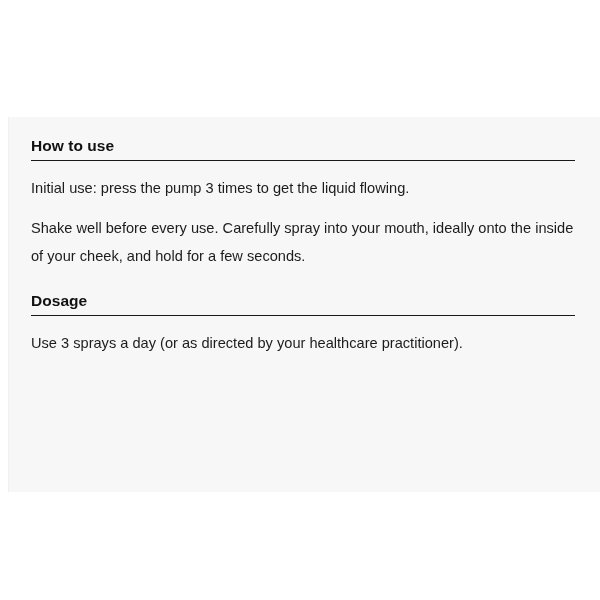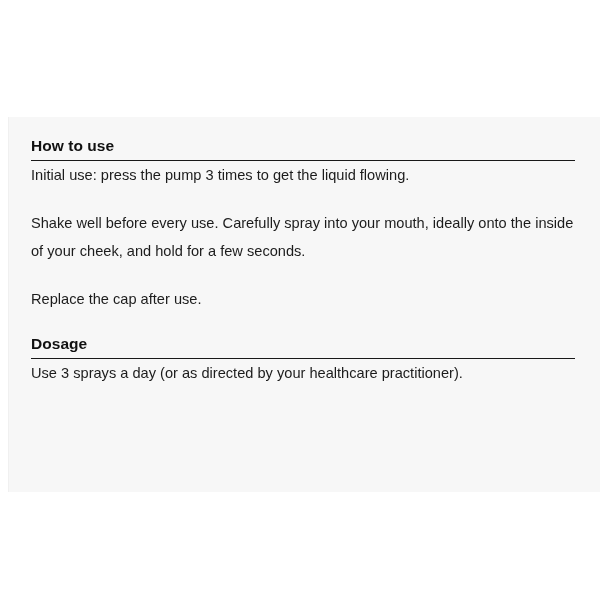--- a/index.html
+++ b/index.html
@@ -67,22 +67,22 @@
     font-size: 14.6px;
     line-height: 28px;
     color: #1c1c1c;
     margin: 0;
     padding: 0;
     letter-spacing: 0.005px;
   }
 
   
   .sec-how { padding-top: 19px; }
-  .p-gap-first { }
-  .p-gap { margin-top: 20px; }
+  .p-gap-first { margin-top: 13px; }
+  .p-gap { margin-top: 12px; }
   .sec-dosage { padding-top: 21px; }
 
   
   .panel-edge {
     position: absolute;
     left: 0;
     top: 0;
     width: 1px;
     height: 100%;
     background: #f0f0f0;
@@ -99,21 +99,20 @@
     <div class="panel-inner">
 
       <section class="section sec-how">
         <h2 class="section-heading">How to use</h2>
         <div class="section-rule"></div>
 
         <p class="body-text p-gap-first">Initial use: press the pump 3 times to get the liquid flowing.</p>
 
         <p class="body-text p-gap">Shake well before every use. Carefully spray into your mouth, ideally onto the inside of your cheek, and hold for a few seconds.</p>
 
-        <p class="body-text p-gap">Replace the cap after use.</p>
       </section>
 
       <section class="section sec-dosage">
         <h2 class="section-heading">Dosage</h2>
         <div class="section-rule"></div>
 
         <p class="body-text p-gap-first">Use 3 sprays a day (or as directed by your healthcare practitioner).</p>
 
       </section>
 

